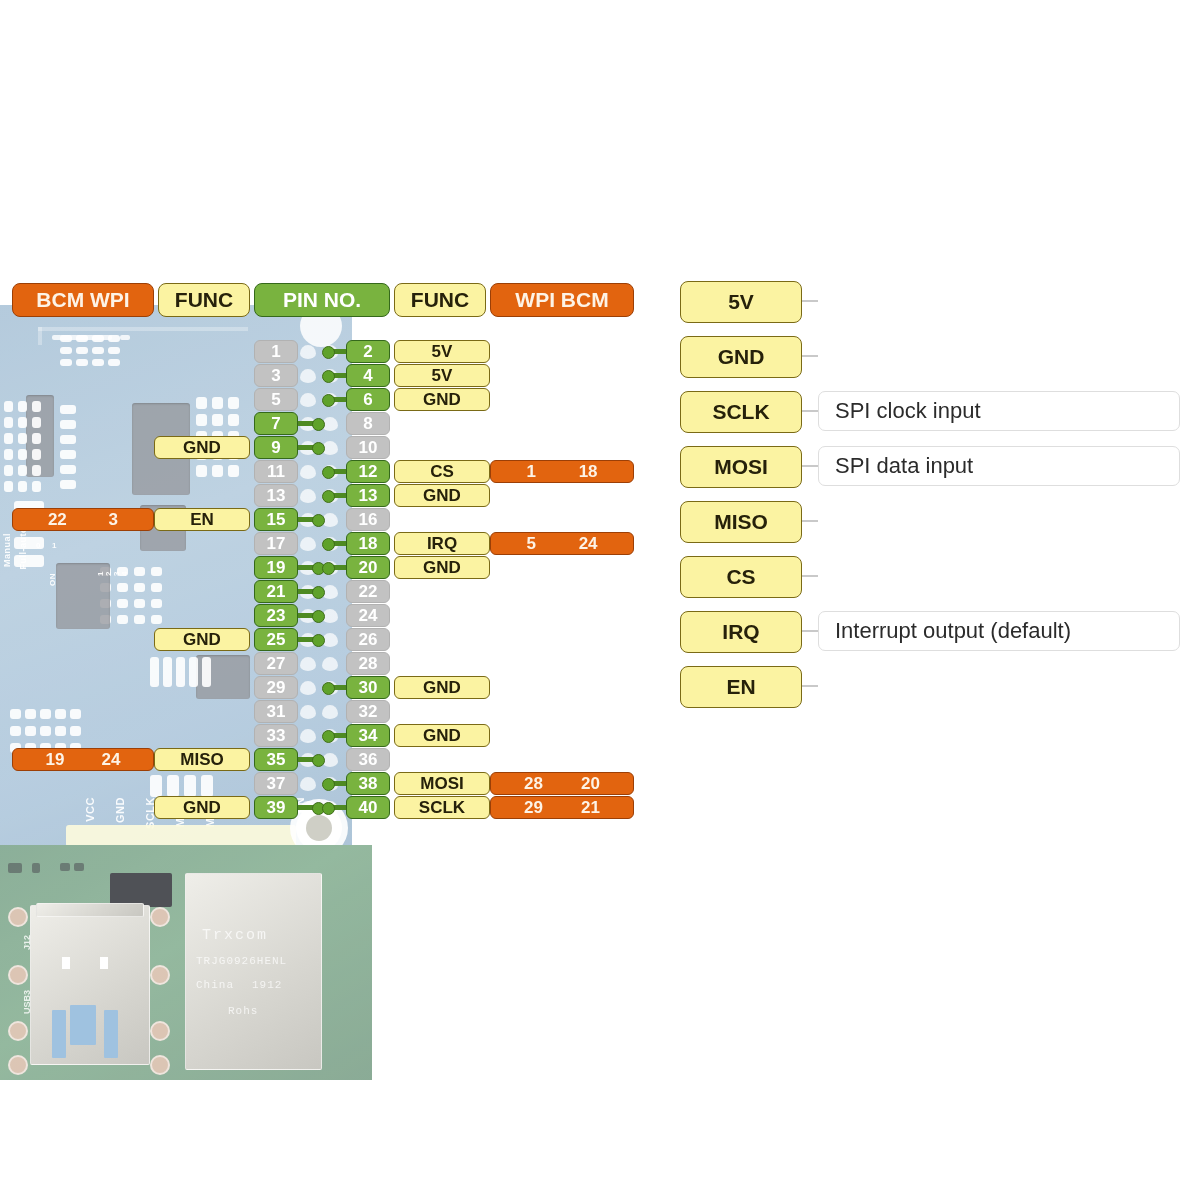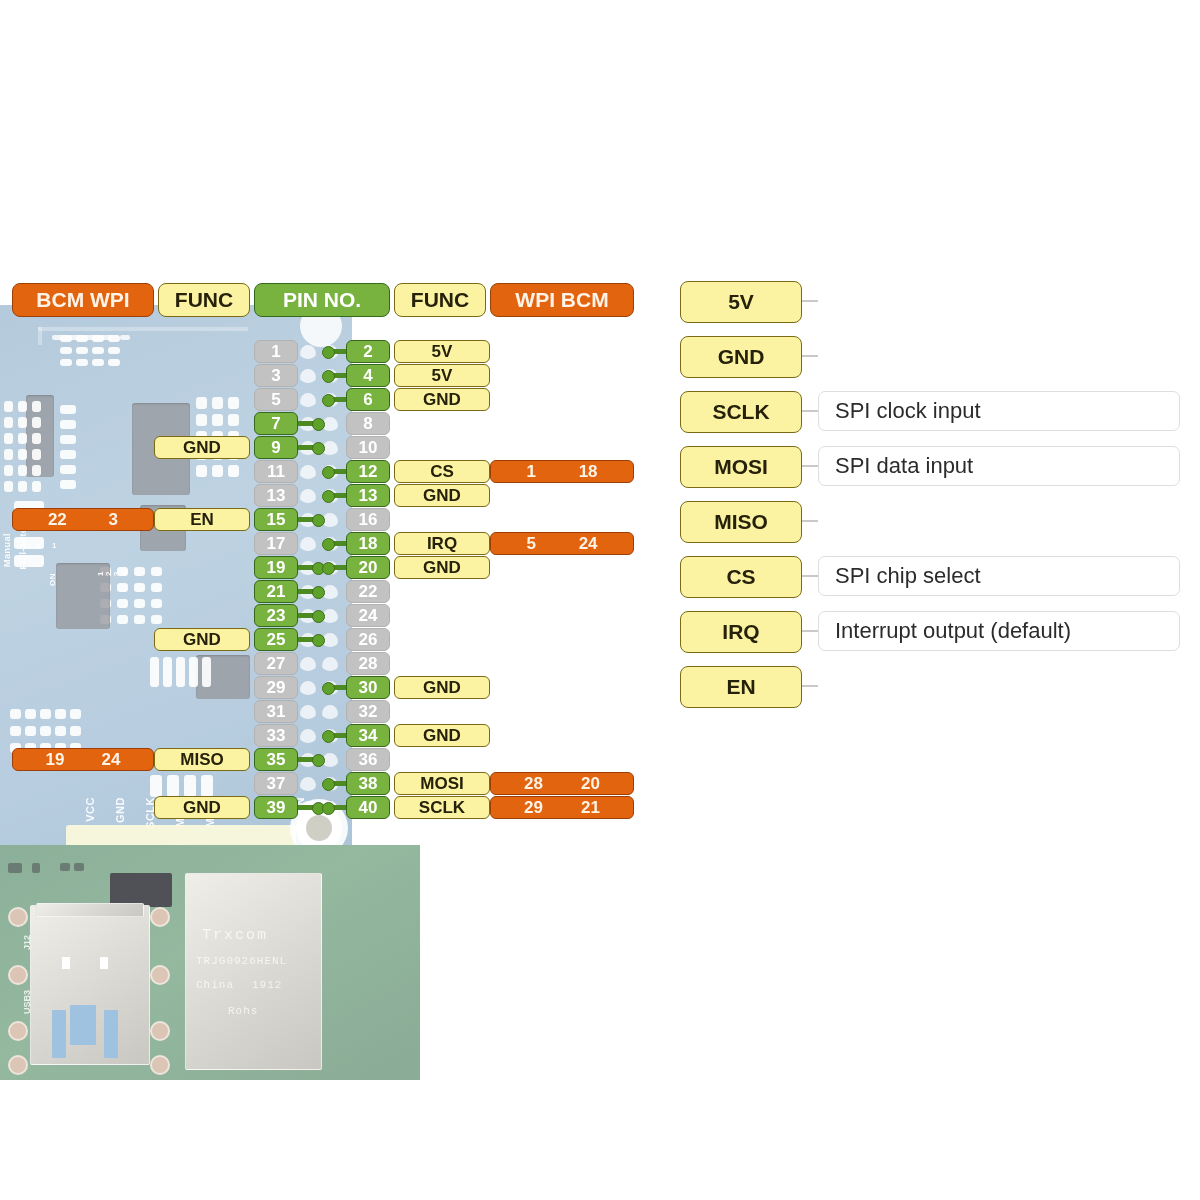--- a/index.html
+++ b/index.html
@@ -14,21 +14,21 @@
         linear-gradient(160deg,#7fa5c4 0%,#8fb2cd 40%,#82a8c8 75%,#7099bb 100%);}
   #pcb-photo .sil{position:absolute;background:rgba(255,255,255,.80);border-radius:2px;}
   #pcb-photo .pad{position:absolute;background:rgba(255,255,255,.90);border-radius:3px;}
   #pcb-photo .chip{position:absolute;background:rgba(150,153,158,.78);border-radius:3px;
       box-shadow:0 1px 2px rgba(0,0,0,.18) inset;}
   #pcb-photo .trace{position:absolute;background:rgba(255,255,255,.30);}
   #pcb-photo .vtxt{position:absolute;color:rgba(255,255,255,.92);font-size:9px;font-weight:bold;
       writing-mode:vertical-rl;transform:rotate(180deg);letter-spacing:.5px;}
   #pcb-photo .htxt{position:absolute;color:rgba(255,255,255,.92);font-size:8px;font-weight:bold;}
 
-  #pcb-lower{position:absolute;left:0;top:845px;width:372px;height:235px;overflow:hidden;padding-left:48px;}
+  #pcb-lower{position:absolute;left:0;top:845px;width:372px;height:235px;overflow:hidden;}
   #pcb-lower .green{position:absolute;inset:0;
       background:linear-gradient(rgba(255,255,255,.40),rgba(255,255,255,.40)),
                  linear-gradient(150deg,#3f7a55 0%,#4d8a5f 45%,#3d7350 100%);}
   #pcb-lower .metal{position:absolute;background:linear-gradient(145deg,#efeee9,#d7d6d0 60%,#c8c7c1);
       border:1px solid rgba(255,255,255,.5);border-radius:2px;}
   #pcb-lower .dark{position:absolute;background:#4f5156;border-radius:2px;}
   #pcb-lower .via{position:absolute;background:rgba(233,200,185,.85);border-radius:50%;
       border:2px solid rgba(255,255,255,.55);}
   #pcb-lower .emb{position:absolute;color:rgba(255,255,255,.72);font-family:"Liberation Mono","DejaVu Sans Mono",monospace;
       font-size:11px;letter-spacing:1px;}
@@ -443,21 +443,20 @@
       <div class="legconn"></div>
       <div class="legdesc">SPI data input</div>
     </div>
     <div class="legrow">
       <div class="legtag">MISO</div>
       <div class="legconn"></div>
     </div>
     <div class="legrow">
       <div class="legtag">CS</div>
       <div class="legconn"></div>
-      <div class="legdesc">SPI chip select</div>
     </div>
     <div class="legrow">
       <div class="legtag">IRQ</div>
       <div class="legconn"></div>
       <div class="legdesc">Interrupt output (default)</div>
     </div>
     <div class="legrow" style="margin-top: 8px;">
       <div class="legtag">EN</div>
       <div class="legconn"></div>
     </div>

